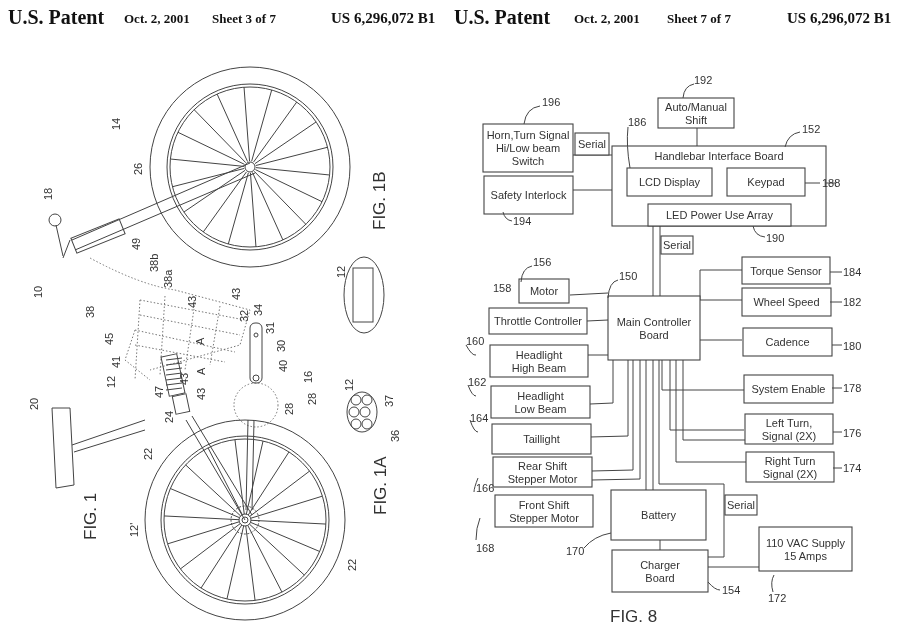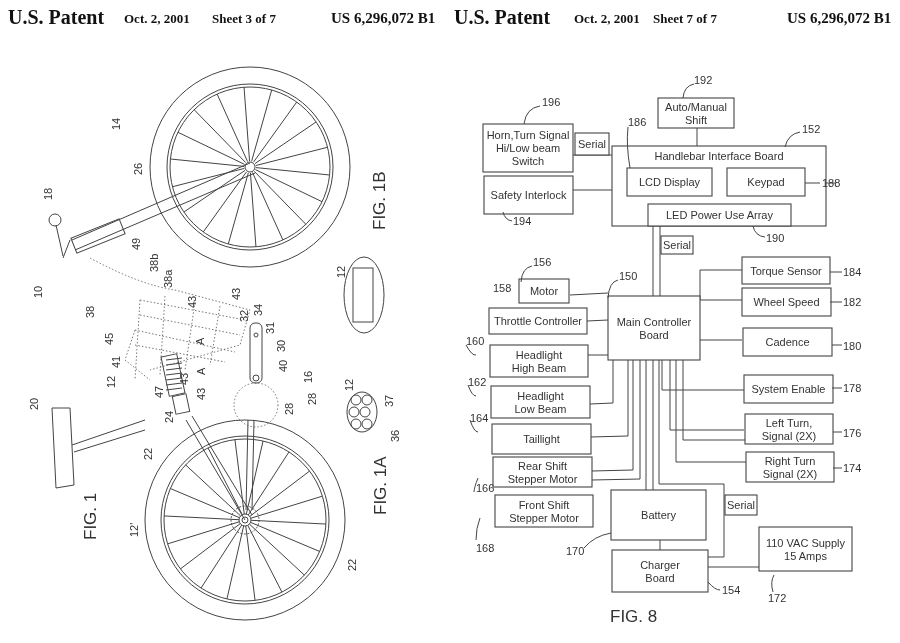--- a/index.html
+++ b/index.html
@@ -23,21 +23,21 @@
 
 <div class="hdr" style="left:0">
   <span class="title" style="left:8px">U.S. Patent</span>
   <span class="small" style="left:124px">Oct. 2, 2001</span>
   <span class="small" style="left:212px">Sheet 3 of 7</span>
   <span class="num" style="left:331px">US 6,296,072 B1</span>
 </div>
 <div class="hdr" style="left:450px">
   <span class="title" style="left:4px">U.S. Patent</span>
   <span class="small" style="left:124px">Oct. 2, 2001</span>
-  <span class="small" style="left:203px">Sheet 7 of 7</span>
+  <span class="small" style="left:217px">Sheet 7 of 7</span>
   <span class="num" style="left:337px">US 6,296,072 B1</span>
 </div>
 
 <svg width="450" height="643" viewBox="0 0 450 643" style="left:0">
 
   <g>
     <circle cx="250" cy="167" r="100" class="ln"></circle>
     <circle cx="250" cy="167" r="83" class="ln"></circle>
     <circle cx="250" cy="167" r="80" class="ln"></circle>
     <circle cx="250" cy="167" r="5" class="ln"></circle>

